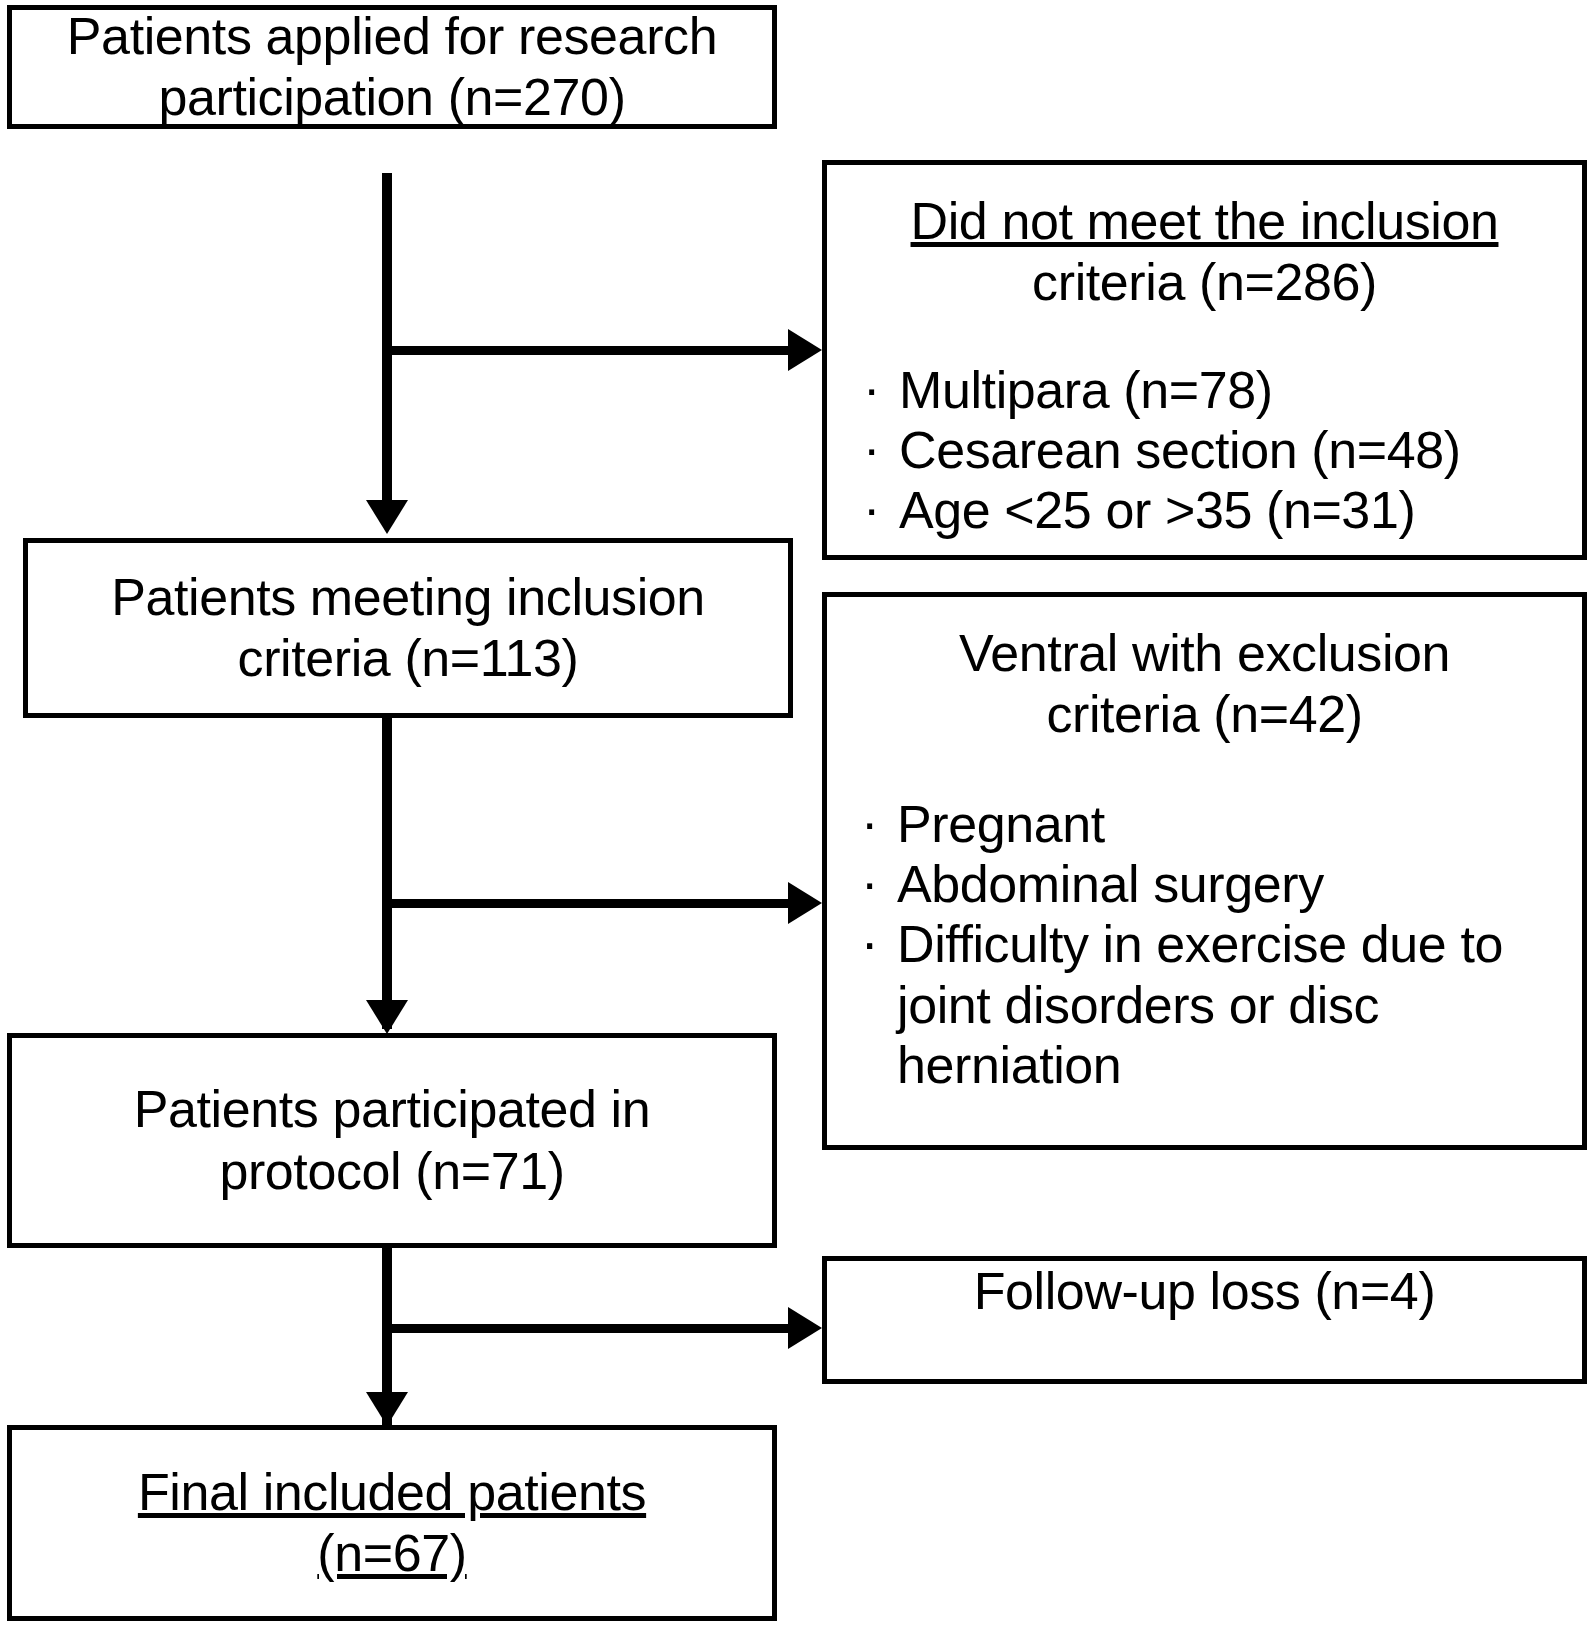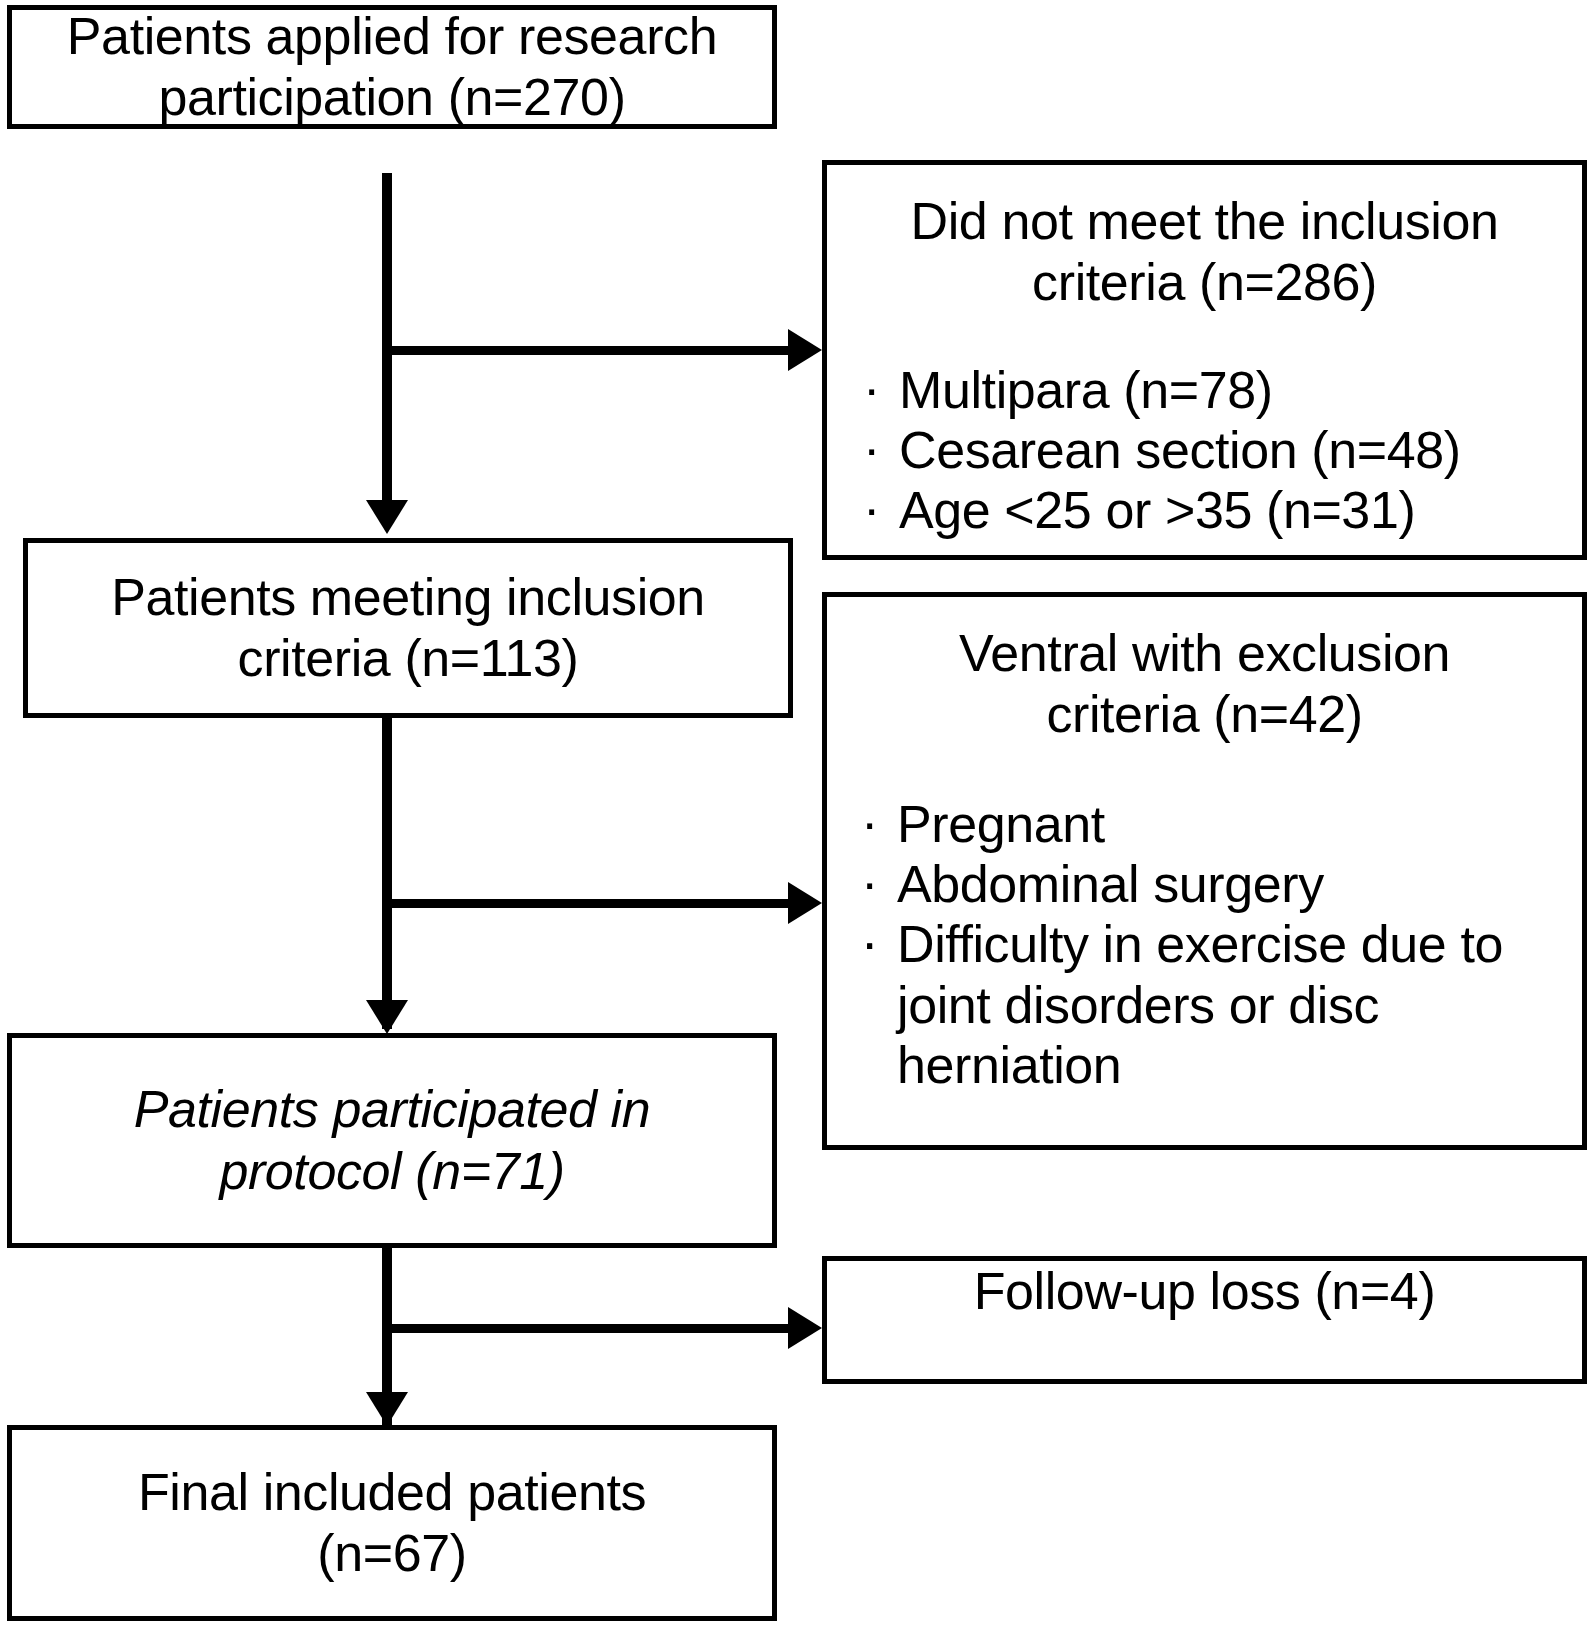--- a/index.html
+++ b/index.html
@@ -101,32 +101,32 @@
   <div class="fbox center" style="left:7px; top:5px; width:770px; height:124px;">
     <div class="boxline">Patients applied for research</div>
     <div class="boxline">participation (n=270)</div>
   </div>
 
   <div class="fbox center" style="left:23px; top:538px; width:770px; height:180px;">
     <div class="boxline">Patients meeting inclusion</div>
     <div class="boxline">criteria (n=113)</div>
   </div>
 
-  <div class="fbox center" style="left:7px; top:1033px; width:770px; height:215px;font-style:italic;">
+  <div class="fbox center" style="left:7px; top:1033px; width:770px; height:215px;">
     <div class="boxline">Patients participated in</div>
     <div class="boxline">protocol (n=71)</div>
   </div>
 
-  <div class="fbox center" style="left:7px; top:1425px; width:770px; height:196px;">
+  <div class="fbox center" style="left:7px; top:1425px; width:770px; height:196px;text-decoration:underline;">
     <div class="boxline">Final included patients</div>
     <div class="boxline">(n=67)</div>
   </div>
 
   <div class="rbox" style="left:822px; top:160px; width:765px; height:400px;">
-    <div class="rhead" style="margin-top:26px;">Did not meet the inclusion</div>
+    <div class="rhead" style="margin-top:26px;text-decoration:underline;">Did not meet the inclusion</div>
     <div class="rhead">criteria (n=286)</div>
     <ul class="rlist" style="margin-top:46px; margin-left:34px;">
       <li>
         <span class="bul">·</span>
         <span>Multipara (n=78)</span>
       </li>
       <li>
         <span class="bul">·</span>
         <span>Cesarean section (n=48)</span>
       </li>

